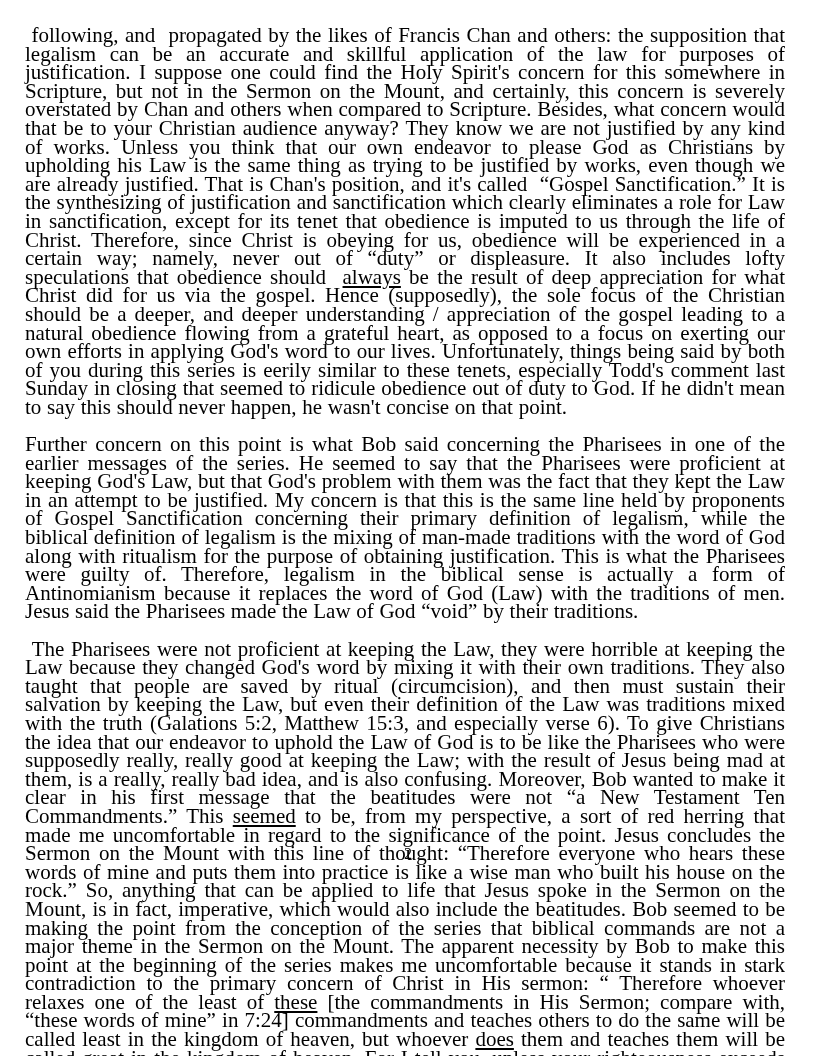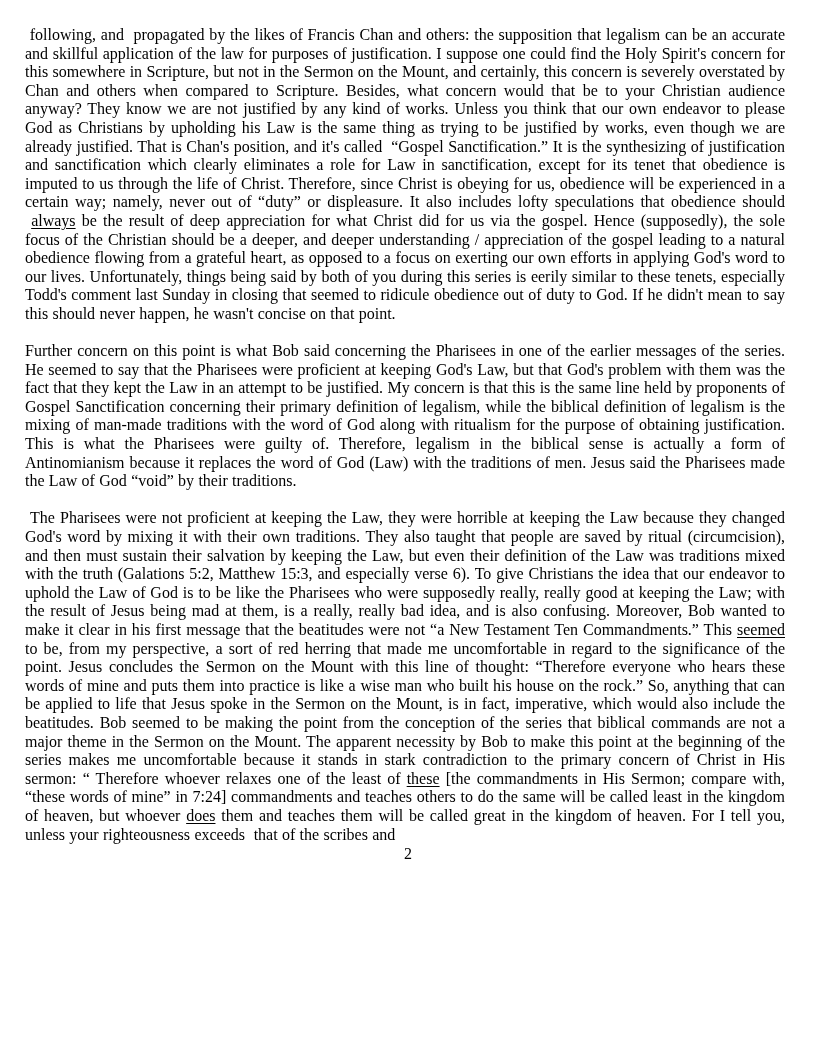--- a/index.html
+++ b/index.html
@@ -17,21 +17,21 @@
   }
   .page {
     position: absolute;
     inset: 0;
     box-sizing: border-box;
     padding: 26px 31px 0 25px;
     background: #ffffff;
   }
   .para {
     margin: 0 0 18.6px 0;
-    font-size: 16px;
+    font-size: 21px;
     line-height: 18.6px;
     text-align: justify;
     word-spacing: 0.02em;
   }
   .u {
     text-decoration: underline;
     text-underline-offset: 2px;
   }
   .footer {
     position: absolute;

